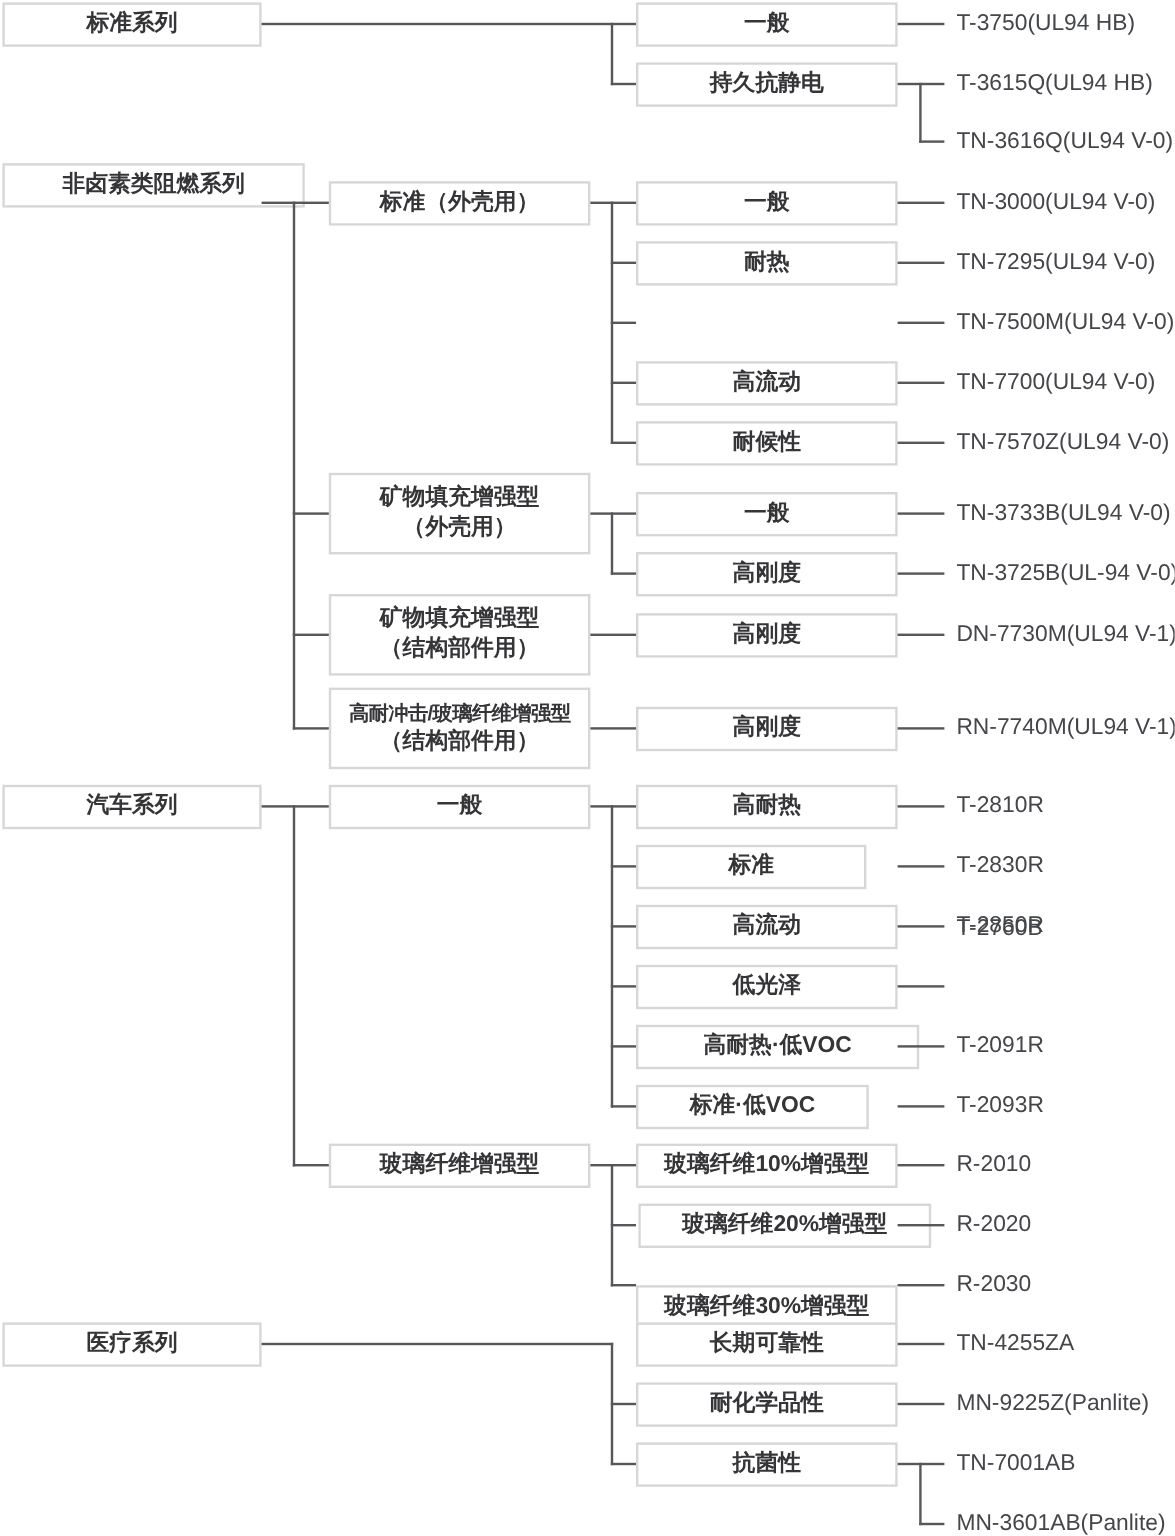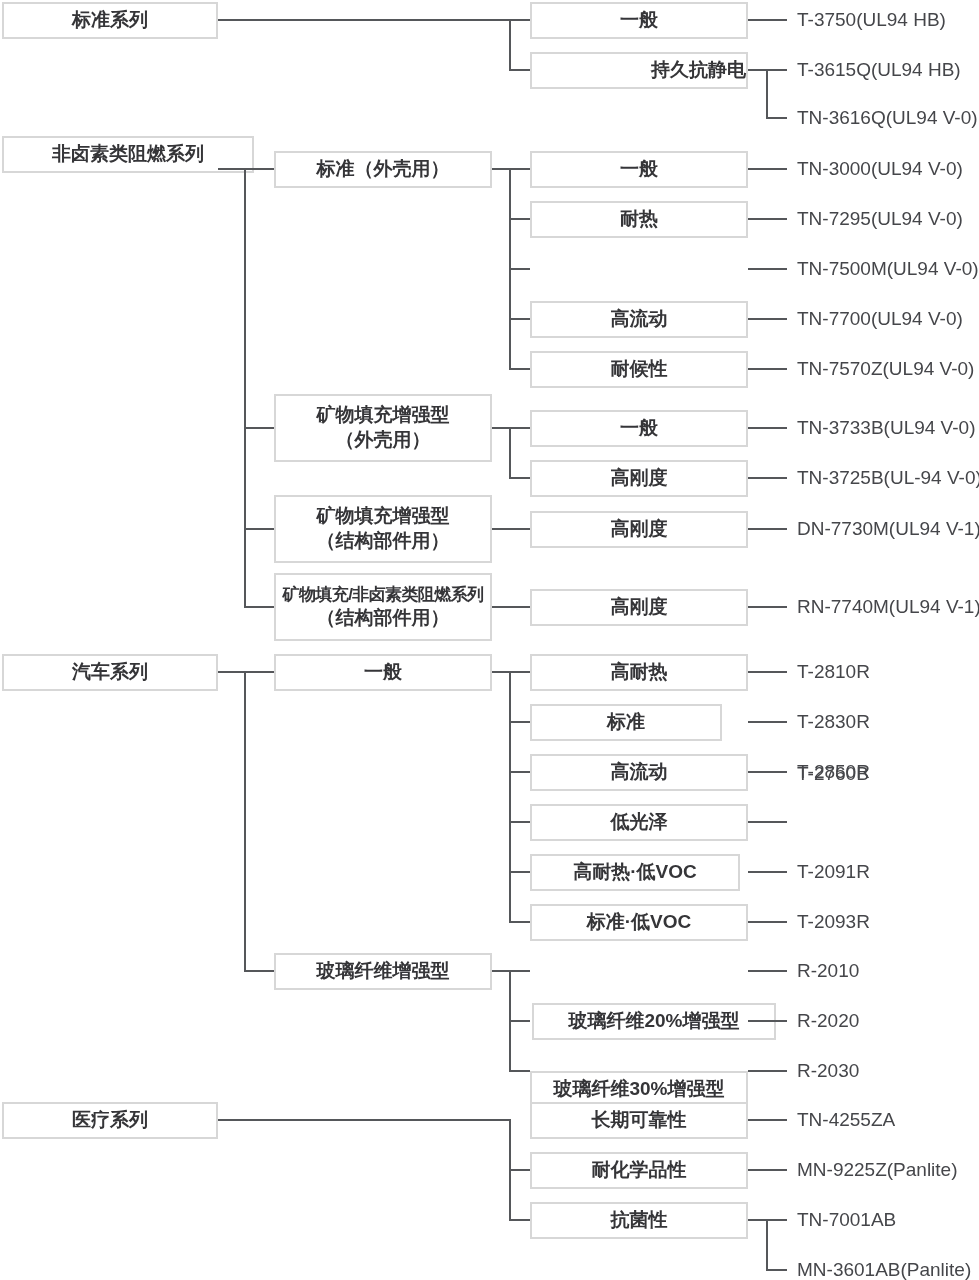--- a/index.html
+++ b/index.html
@@ -26,21 +26,21 @@
 <body>
 
 <div id="stage">
 
   <div class="bx" style="left:2px;top:2px;width:216px;height:37px;">
       <span>标准系列</span>
     </div>
   <div class="bx" style="left:530px;top:2px;width:218px;height:37px;">
       <span>一般</span>
     </div>
-  <div class="bx" style="left:530px;top:52px;width:218px;height:37px;justify-content:flex-end;">
+  <div class="bx" style="left:530px;top:52px;width:218px;height:37px;">
       <span>持久抗静电</span>
     </div>
 
   <i class="hl" style="left:218px;top:19px;width:312px;"></i>
   <i class="vl" style="left:509px;top:19px;height:52px;"></i>
   <i class="hl" style="left:509px;top:69px;width:21px;"></i>
   <i class="hl" style="left:748px;top:19px;width:39px;"></i>
   <i class="hl" style="left:748px;top:69px;width:39px;"></i>
   <i class="vl" style="left:766px;top:69px;height:50px;"></i>
   <i class="hl" style="left:766px;top:117px;width:21px;"></i>
@@ -81,21 +81,21 @@
 
   <div class="bx bx2" style="left:274px;top:495px;width:218px;height:68px;">
     <span>矿物填充增强型</span>
     <span>（结构部件用）</span>
   </div>
   <div class="bx" style="left:530px;top:511px;width:218px;height:37px;">
       <span>高刚度</span>
     </div>
 
   <div class="bx bx2" style="left:274px;top:573px;width:218px;height:68px;">
-    <span class="fit">矿物填充/非卤素类阻燃系列</span>
+    <span class="fit">高耐冲击/玻璃纤维增强型</span>
     <span>（结构部件用）</span>
   </div>
   <div class="bx" style="left:530px;top:589px;width:218px;height:37px;">
       <span>高刚度</span>
     </div>
 
   <i class="hl" style="left:218px;top:168px;width:56px;"></i>
   <i class="vl" style="left:244px;top:168px;height:440px;"></i>
   <i class="hl" style="left:244px;top:427px;width:30px;"></i>
   <i class="hl" style="left:244px;top:528px;width:30px;"></i>
@@ -142,28 +142,31 @@
     </div>
   <div class="bx" style="left:530px;top:704px;width:192px;height:37px;">
       <span>标准</span>
     </div>
   <div class="bx" style="left:530px;top:754px;width:218px;height:37px;">
       <span>高流动</span>
     </div>
   <div class="bx" style="left:530px;top:804px;width:218px;height:37px;">
       <span>低光泽</span>
     </div>
-  <div class="bx" style="left:530px;top:854px;width:210px;height:37px;">
+  <div class="bx" style="left:530px;top:854px;width:236px;height:37px;">
       <span>高耐热·低VOC</span>
     </div>
-  <div class="bx" style="left:530px;top:904px;width:218px;height:37px;">
+  <div class="bx" style="left:530px;top:904px;width:194px;height:37px;">
       <span>标准·低VOC</span>
     </div>
   <div class="bx" style="left:274px;top:953px;width:218px;height:37px;">
       <span>玻璃纤维增强型</span>
+    </div>
+  <div class="bx" style="left:530px;top:953px;width:218px;height:37px;">
+      <span>玻璃纤维10%增强型</span>
     </div>
   <div class="bx" style="left:532px;top:1003px;width:244px;height:37px;align-items:center;">
       <span>玻璃纤维20%增强型</span>
     </div>
   <div class="bx" style="left:530px;top:1053px;width:218px;height:37px;margin-top:18px;">
       <span>玻璃纤维30%增强型</span>
     </div>
 
   <i class="hl" style="left:218px;top:671px;width:56px;"></i>
   <i class="vl" style="left:244px;top:671px;height:301px;"></i>

